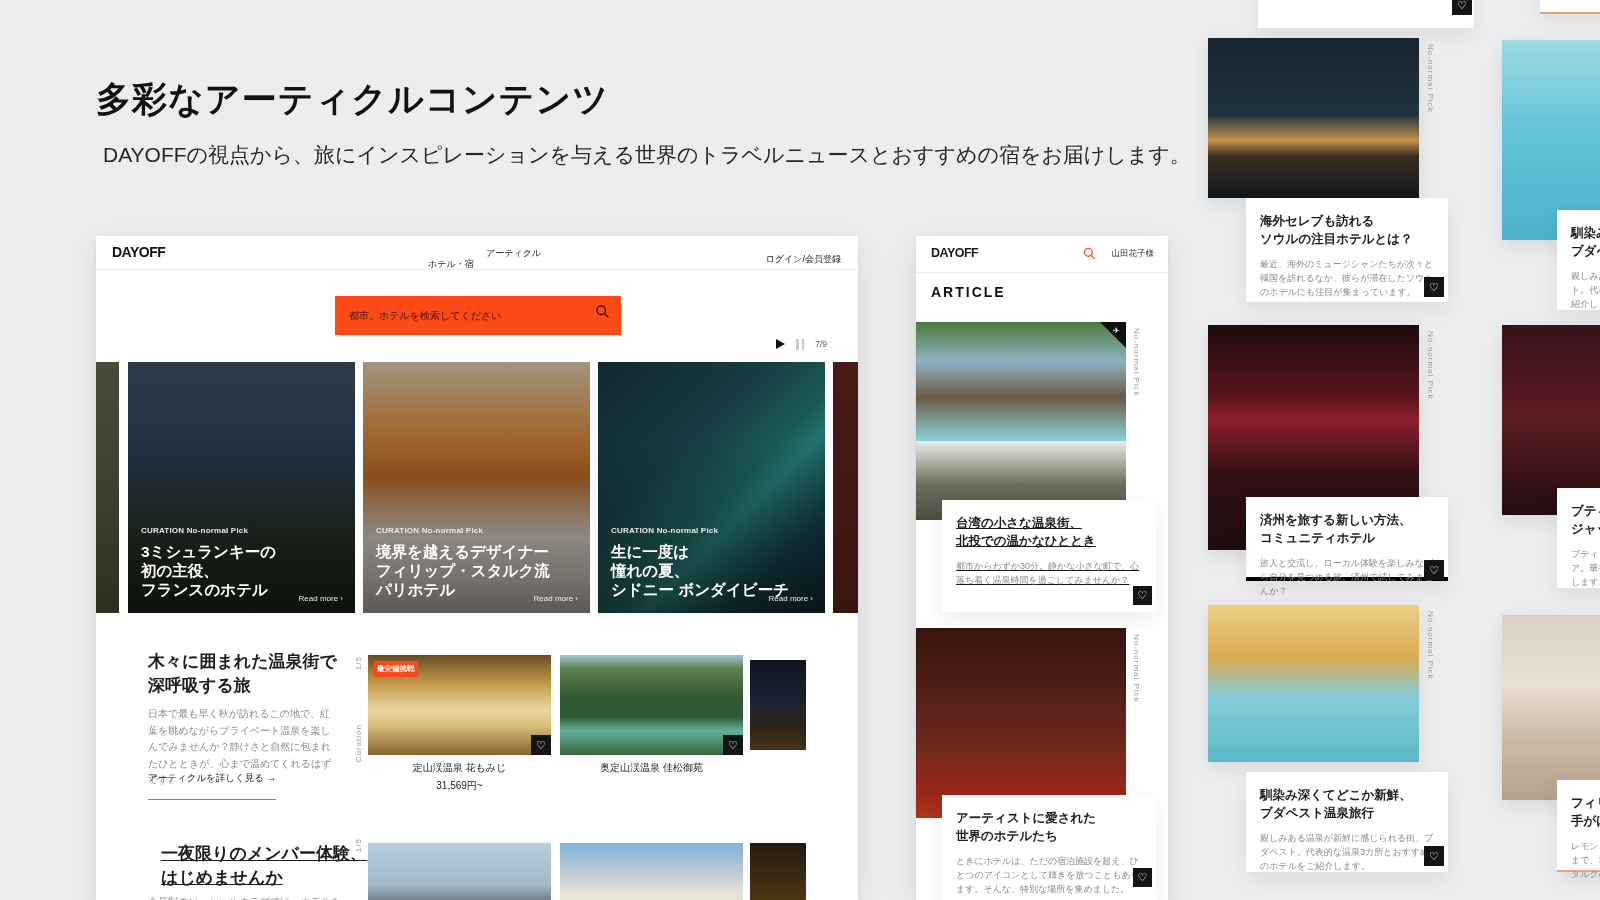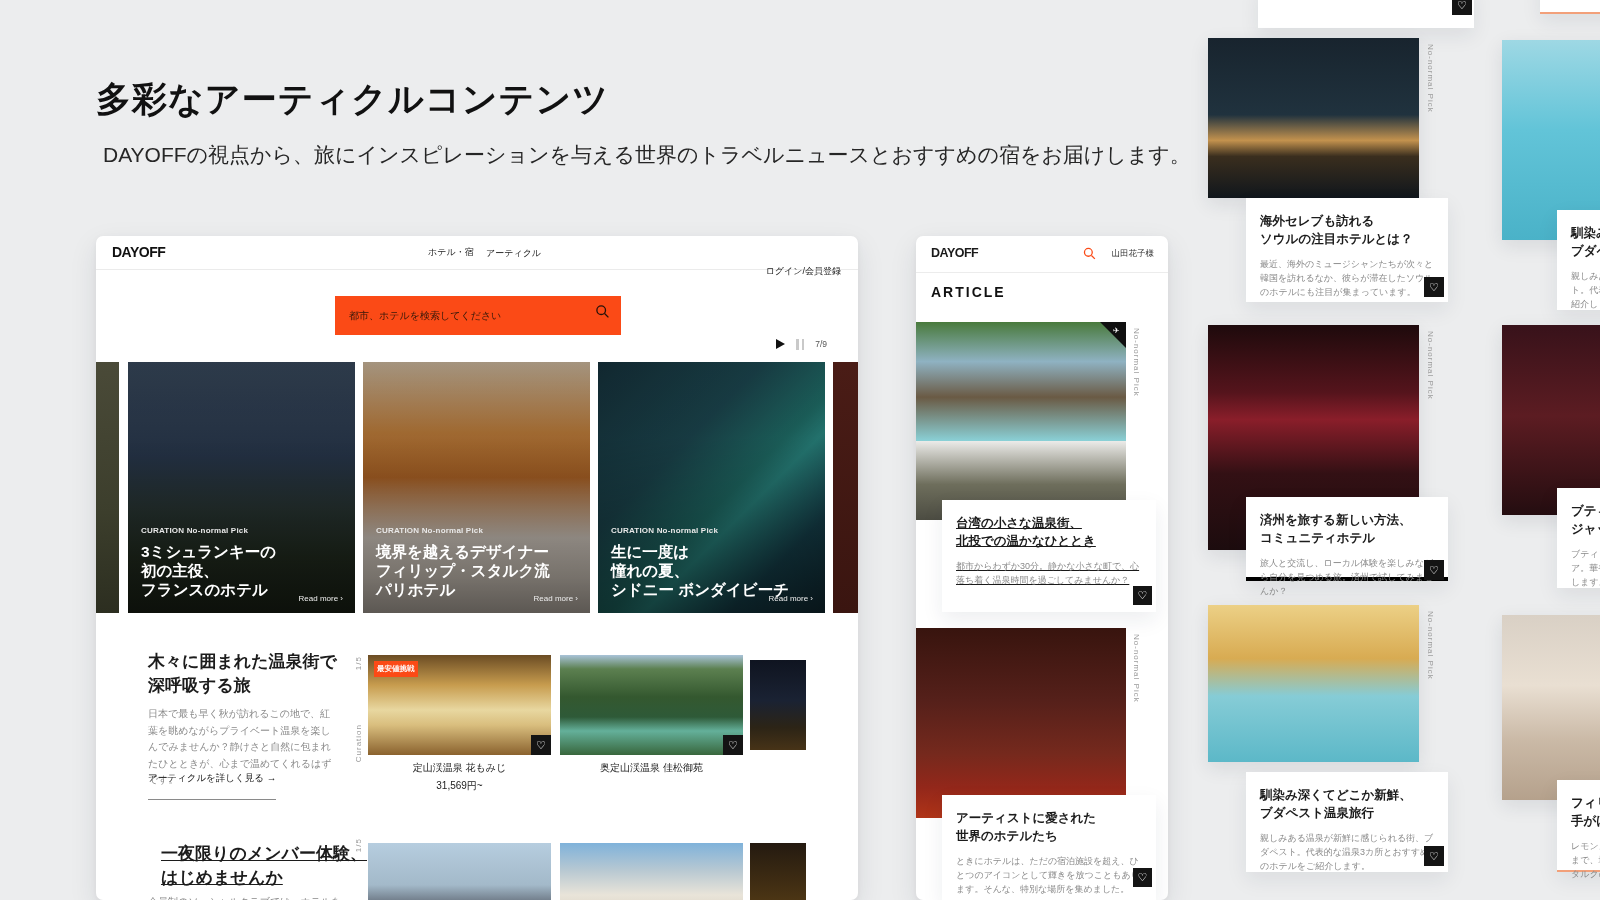--- a/index.html
+++ b/index.html
@@ -3,31 +3,31 @@
 <meta charset="utf-8">
 <style>
   html,body{margin:0;padding:0;background:#ecedee;}
   #stage{position:relative;width:1600px;height:900px;background:#ecedee;overflow:hidden;
          font-family:"Liberation Sans","DejaVu Sans",sans-serif;color:#1a1a1a;}
   .abs{position:absolute;}
   
   .intro-title{left:96px;top:76px;font-size:35px;font-weight:800;letter-spacing:1px;color:#111;}
   .intro-sub{left:103px;top:141px;font-size:21px;color:#262626;}
   
-  .panel{background:#fff;box-shadow:0 10px 28px rgba(30,35,60,.10),0 2px 6px rgba(0,0,0,.05);overflow:hidden;border-radius:7px;}
+  .panel{background:#fff;box-shadow:0 10px 28px rgba(30,35,60,.10),0 2px 6px rgba(0,0,0,.05);overflow:hidden;}
   #desktop{left:96px;top:236px;width:762px;height:664px;}
   #mobile{left:916px;top:236px;width:252px;height:664px;}
   .tile-img{position:absolute;box-shadow:0 6px 18px rgba(30,35,60,.10);}
   .tile-box{position:absolute;background:#fff;box-shadow:0 8px 20px rgba(30,35,60,.08);padding:14px 14px 16px 14px;box-sizing:border-box;}
   
   .d-header{position:absolute;left:0;top:0;width:100%;height:33px;border-bottom:1px solid #ebebeb;}
   .d-logo{position:absolute;left:16px;top:8px;font-size:14px;font-weight:800;letter-spacing:-.5px;color:#111;}
-  .d-nav1{position:absolute;left:332px;top:10px;font-size:9px;color:#222;}
+  .d-nav1{position:absolute;left:332px;top:22px;font-size:9px;color:#222;}
   .d-nav2{position:absolute;left:390px;top:11px;font-size:9px;color:#222;}
-  .d-auth{position:absolute;right:17px;top:29px;font-size:9px;color:#222;}
+  .d-auth{position:absolute;right:17px;top:17px;font-size:9px;color:#222;}
   
   .d-search{position:absolute;left:239px;top:60px;width:286px;height:39px;background:#fb4a16;}
   .d-search input{position:absolute;left:0;top:0;width:100%;height:100%;background:transparent;border:none;outline:none;
       padding:0 34px 0 14px;font-size:10px;color:#33180a;font-family:inherit;box-sizing:border-box;}
   .d-search input::placeholder{color:#33180a;opacity:1;}
   .mag{position:absolute;right:11px;top:8px;width:15px;height:15px;}
   
   .ctrl-row{position:absolute;top:101px;right:31px;display:flex;align-items:center;gap:11px;height:14px;}
   .play-icon{width:0;height:0;border-left:9px solid #111;border-top:5.5px solid transparent;border-bottom:5.5px solid transparent;}
   .pause-icon{display:flex;gap:3px;}

